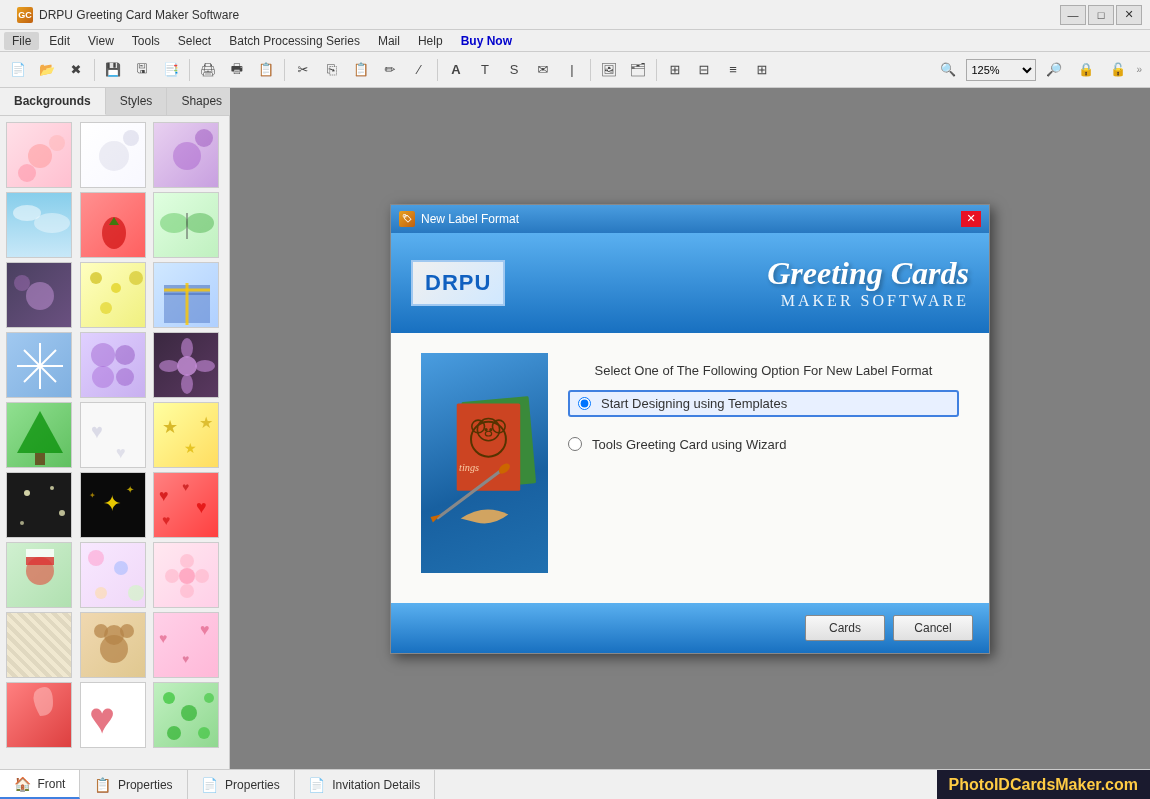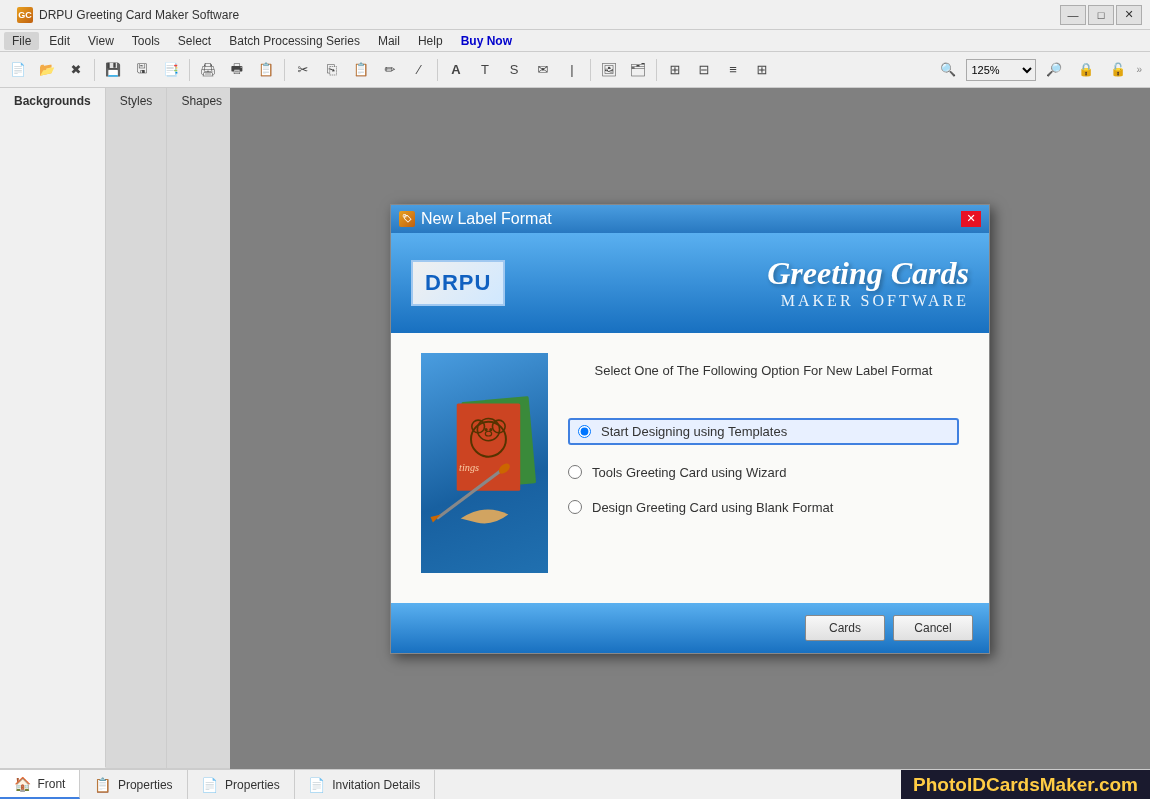--- a/index.html
+++ b/index.html
@@ -133,21 +133,21 @@
       flex: 1;
       overflow: hidden;
     }
 
     
     .left-panel {
       width: 230px;
       background: #f0f0f0;
       border-right: 1px solid #ccc;
       display: flex;
-      flex-direction: row;
+      flex-direction: column;
       flex-shrink: 0;
     }
     .panel-tabs {
       display: flex;
       background: #e0e0e0;
       border-bottom: 1px solid #ccc;
     }
     .panel-tab {
       padding: 6px 14px;
       cursor: pointer;
@@ -261,21 +261,21 @@
       background: linear-gradient(135deg, #e8a020, #c06010);
       border-radius: 2px;
       display: flex;
       align-items: center;
       justify-content: center;
       font-size: 8px;
       color: white;
       font-weight: bold;
     }
     .dialog-title-text {
-      font-size: 16px;
+      font-size: 12px;
       color: white;
       text-align: center;
     }
     .dialog-close-btn {
       width: 20px;
       height: 16px;
       background: #e81123;
       border: none;
       cursor: pointer;
       color: white;
@@ -340,21 +340,21 @@
     .dialog-options {
       flex: 1;
       display: flex;
       flex-direction: column;
       justify-content: flex-start;
       padding-top: 10px;
     }
     .dialog-prompt {
       font-size: 13px;
       color: #333;
-      margin-bottom: 40px;
+      margin-bottom: 12px;
       text-align: center;
     }
     .radio-option {
       display: flex;
       align-items: center;
       gap: 10px;
       margin-bottom: 20px;
       cursor: pointer;
     }
     .radio-option input[type="radio"] {
@@ -432,21 +432,21 @@
     .watermark {
       margin-left: auto;
       background: #1a1a2e;
       padding: 4px 12px;
       height: 100%;
       display: flex;
       align-items: center;
     }
     .watermark-text {
       color: white;
-      font-size: 19px;
+      font-size: 16px;
       font-weight: bold;
     }
     .watermark-text span { color: #ffcc44; }
 
     
     .card-svg {
       width: 100%;
       height: 100%;
     }
 
@@ -851,24 +851,20 @@
             <div class="radio-selected-btn">
               <input type="radio" name="design-option" checked="" id="opt1" style="">
               <label for="opt1" class="radio-label">Start Designing using Templates</label>
             </div>
 
             <div class="radio-option">
               <input type="radio" name="design-option" id="opt2" style="">
               <label for="opt2" class="radio-label">Tools Greeting Card using Wizard</label>
             </div>
 
-            <div class="radio-option">
-              <input type="radio" name="design-option" id="opt3" style="">
-              <label for="opt3" class="radio-label">Design Greeting Card using Blank Format</label>
-            </div>
           </div>
         </div>
 
         <div class="dialog-footer">
           <button class="dialog-btn">Cards</button>
           <button class="dialog-btn">Cancel</button>
         </div>
       </div>
     </div>
   </div>

